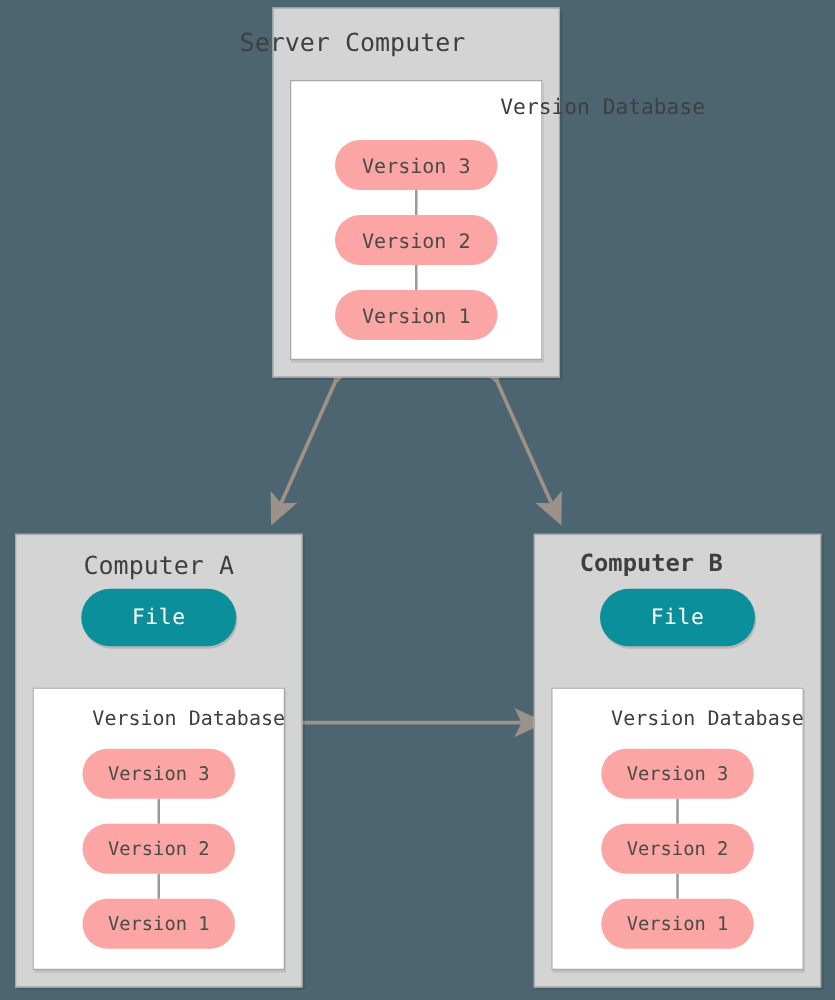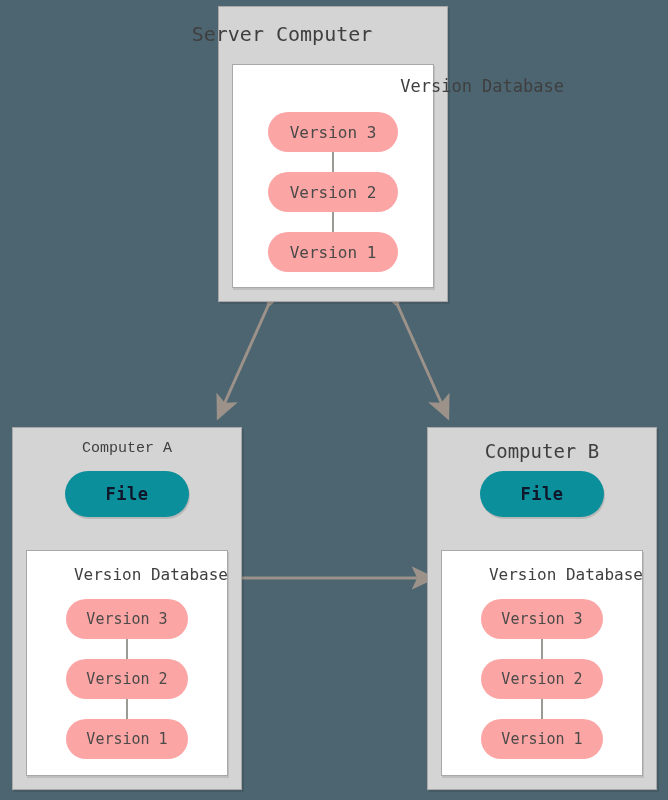--- a/index.html
+++ b/index.html
@@ -34,29 +34,28 @@
     right: 0;
     text-align: center;
     color: #3f3f3f;
     white-space: nowrap;
   }
 
   
   .file-capsule {
     position: absolute;
     background: #0b8f9b;
-    color: #0f172a;
+    color: #ffffff;
     border-radius: 999px;
     display: flex;
     align-items: center;
     justify-content: center;
     box-sizing: border-box;
     box-shadow: 1px 2px 0 rgba(0,0,0,0.13);
     letter-spacing: 0.5px;
-    font-weight: bold;
   }
 
   
   .vdb {
     position: absolute;
     background: #ffffff;
     border: 1px solid #a8a8a8;
     box-sizing: border-box;
     box-shadow: 1px 2px 0 rgba(0,0,0,0.10);
   }
@@ -104,21 +103,21 @@
 
   .srv-cap { left: 268px; width: 130px; height: 40px; font-size: 16px; }
   #srv-v3 { top: 112px; }
   #srv-v2 { top: 172px; }
   #srv-v1 { top: 232px; }
   #srv-l32 { left: 332px; top: 152px; height: 20px; }
   #srv-l21 { left: 332px; top: 212px; height: 20px; }
 
   
   #boxA       { left: 12px; top: 427px; width: 230px; height: 363px; }
-  #titleA     { top: 440px; font-size: 15px; font-family: Liberation Mono, monospace; }
+  #titleA     { top: 440px; font-size: 20px; }
   #fileA      { left: 65px; top: 471px; width: 124px; height: 46px; font-size: 17px; }
   #vdbA       { left: 26px; top: 550px; width: 202px; height: 226px; }
   #vdbA-title { top: 565px; font-size: 16px; }
   .a-cap { left: 66px; width: 122px; height: 40px; font-size: 15px; }
   #a-v3 { top: 599px; }
   #a-v2 { top: 659px; }
   #a-v1 { top: 719px; }
   #a-l32 { left: 126px; top: 639px; height: 20px; }
   #a-l21 { left: 126px; top: 699px; height: 20px; }
 
@@ -186,21 +185,21 @@
   <div class="vdb-title" id="vdbA-title" style="left:26px; right:auto; width:202px;">Version Database</div>
 
   <div class="vlink" id="a-l32"></div>
   <div class="vlink" id="a-l21"></div>
 
   <div class="vcap a-cap" id="a-v3">Version 3</div>
   <div class="vcap a-cap" id="a-v2">Version 2</div>
   <div class="vcap a-cap" id="a-v1">Version 1</div>
 
   <div class="machine" id="boxB"></div>
-  <div class="machine-title" id="titleB" style="left:427px; right:auto; width:230px;">Computer B</div>
+  <div class="machine-title" id="titleB" style="left:406px; right:auto; width:230px;font-weight:bold;">Computer B</div>
 
   <div class="file-capsule" id="fileB">File</div>
 
   <div class="vdb" id="vdbB"></div>
   <div class="vdb-title" id="vdbB-title" style="left:441px; right:auto; width:202px;">Version Database</div>
 
   <div class="vlink" id="b-l32"></div>
   <div class="vlink" id="b-l21"></div>
 
   <div class="vcap b-cap" id="b-v3">Version 3</div>

